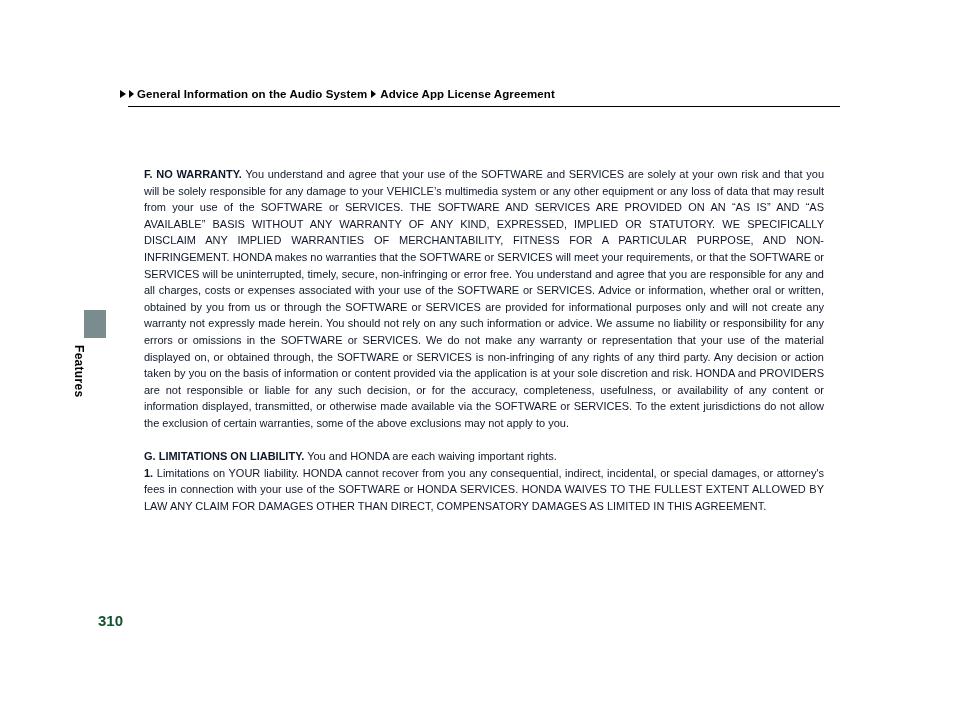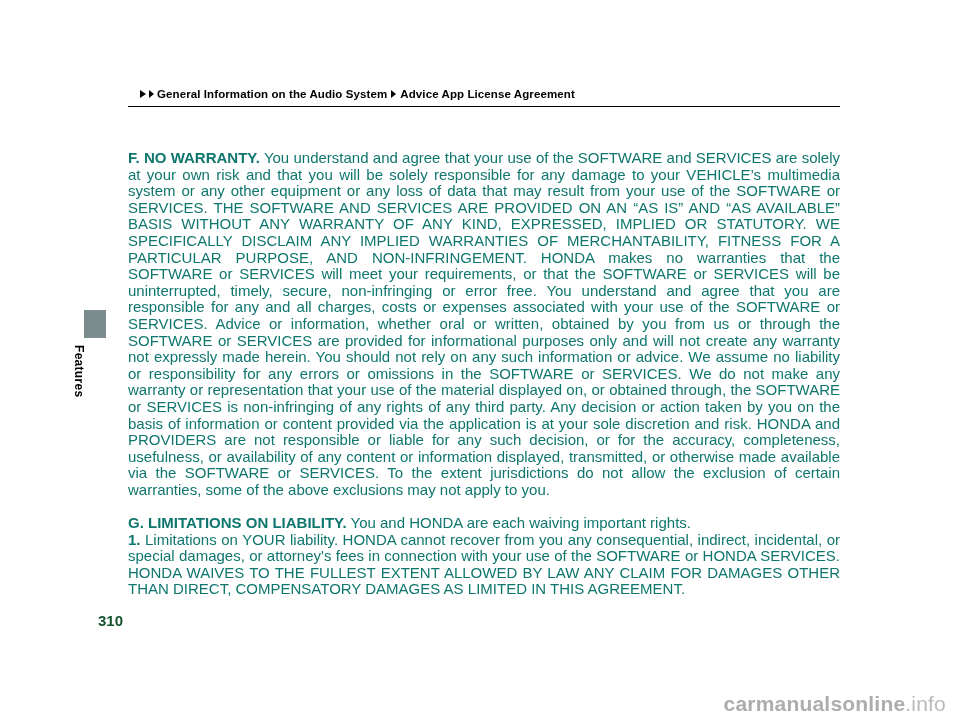--- a/index.html
+++ b/index.html
@@ -20,21 +20,21 @@
     position: absolute;
     left: 0;
     top: 0;
     width: 960px;
     height: 722px;
   }
 
   
   .header {
     position: absolute;
-    left: 140px;
+    left: 120px;
     top: 88px;
     width: 712px;
     display: flex;
     align-items: center;
     font-size: 11.5px;
     font-weight: bold;
     color: #000;
     letter-spacing: 0.1px;
   }
   .tri {
@@ -96,26 +96,26 @@
   }
 
   
   .content {
     position: absolute;
     left: 128px;
     top: 150px;
     width: 712px;
   }
   .para {
-    font-size: 15px;
+    font-size: 11px;
     line-height: 16.6px;
     text-align: justify;
     text-justify: inter-word;
-    color: #0f766e;
-    margin: 0;
+    color: #0f172a;
+    margin: 16px;
   }
   .para + .para {
     margin-top: 16.5px;
   }
   .para b {
     font-weight: bold;
   }
 
   
   .page-number {
@@ -160,15 +160,14 @@
   <div class="side-label">Features</div>
 
   <div class="content">
     <p class="para"><b>F. NO WARRANTY.</b><span> You understand and agree that your use of the SOFTWARE and SERVICES are solely at your own risk and that you will be solely responsible for any damage to your VEHICLE’s multimedia system or any other equipment or any loss of data that may result from your use of the SOFTWARE or SERVICES. THE SOFTWARE AND SERVICES ARE PROVIDED ON AN “AS IS” AND “AS AVAILABLE” BASIS WITHOUT ANY WARRANTY OF ANY KIND, EXPRESSED, IMPLIED OR STATUTORY. WE SPECIFICALLY DISCLAIM ANY IMPLIED WARRANTIES OF MERCHANTABILITY, FITNESS FOR A PARTICULAR PURPOSE, AND NON-INFRINGEMENT. HONDA makes no warranties that the SOFTWARE or SERVICES will meet your requirements, or that the SOFTWARE or SERVICES will be uninterrupted, timely, secure, non-infringing or error free. You understand and agree that you are responsible for any and all charges, costs or expenses associated with your use of the SOFTWARE or SERVICES. Advice or information, whether oral or written, obtained by you from us or through the SOFTWARE or SERVICES are provided for informational purposes only and will not create any warranty not expressly made herein. You should not rely on any such information or advice. We assume no liability or responsibility for any errors or omissions in the SOFTWARE or SERVICES. We do not make any warranty or representation that your use of the material displayed on, or obtained through, the SOFTWARE or SERVICES is non-infringing of any rights of any third party. Any decision or action taken by you on the basis of information or content provided via the application is at your sole discretion and risk. HONDA and PROVIDERS are not responsible or liable for any such decision, or for the accuracy, completeness, usefulness, or availability of any content or information displayed, transmitted, or otherwise made available via the SOFTWARE or SERVICES. To the extent jurisdictions do not allow the exclusion of certain warranties, some of the above exclusions may not apply to you.</span></p>
 
     <p class="para"><b>G. LIMITATIONS ON LIABILITY.</b><span> You and HONDA are each waiving important rights.</span><br><b>1.</b><span> Limitations on YOUR liability. HONDA cannot recover from you any consequential, indirect, incidental, or special damages, or attorney's fees in connection with your use of the SOFTWARE or HONDA SERVICES. HONDA WAIVES TO THE FULLEST EXTENT ALLOWED BY LAW ANY CLAIM FOR DAMAGES OTHER THAN DIRECT, COMPENSATORY DAMAGES AS LIMITED IN THIS AGREEMENT.</span></p>
   </div>
 
   <div class="page-number">310</div>
 
-  <div class="watermark"><span class="wm-bold">carmanualsonline</span><span>.info</span></div>
 
 </div>
 
 </body></html>

